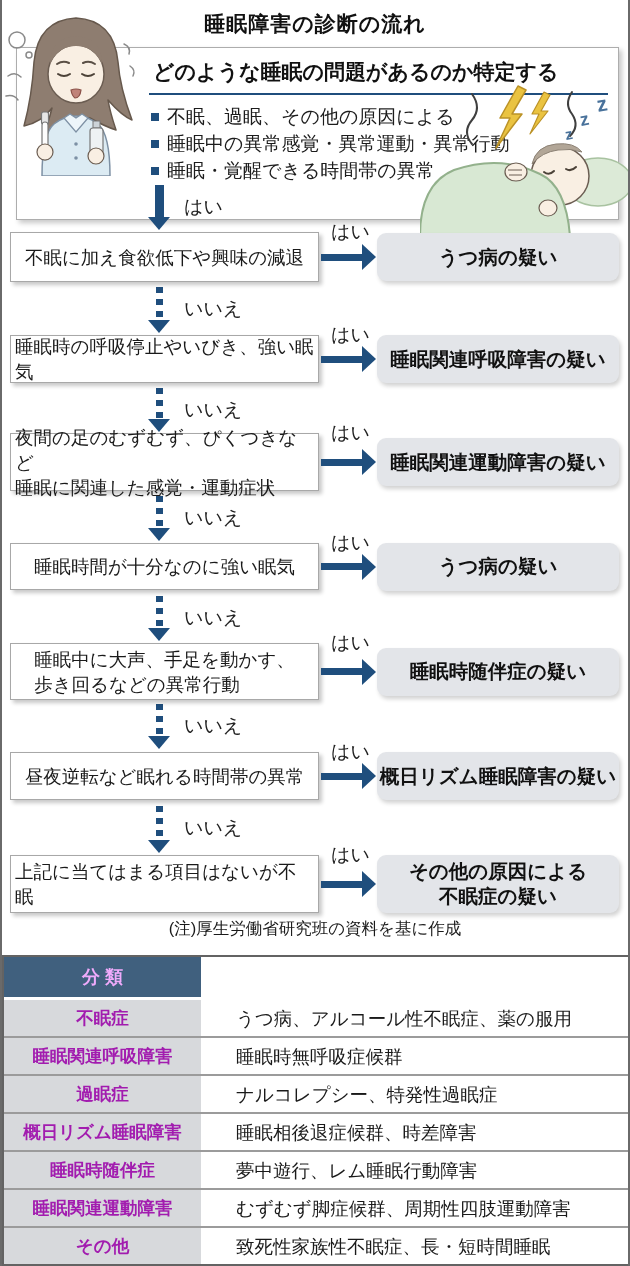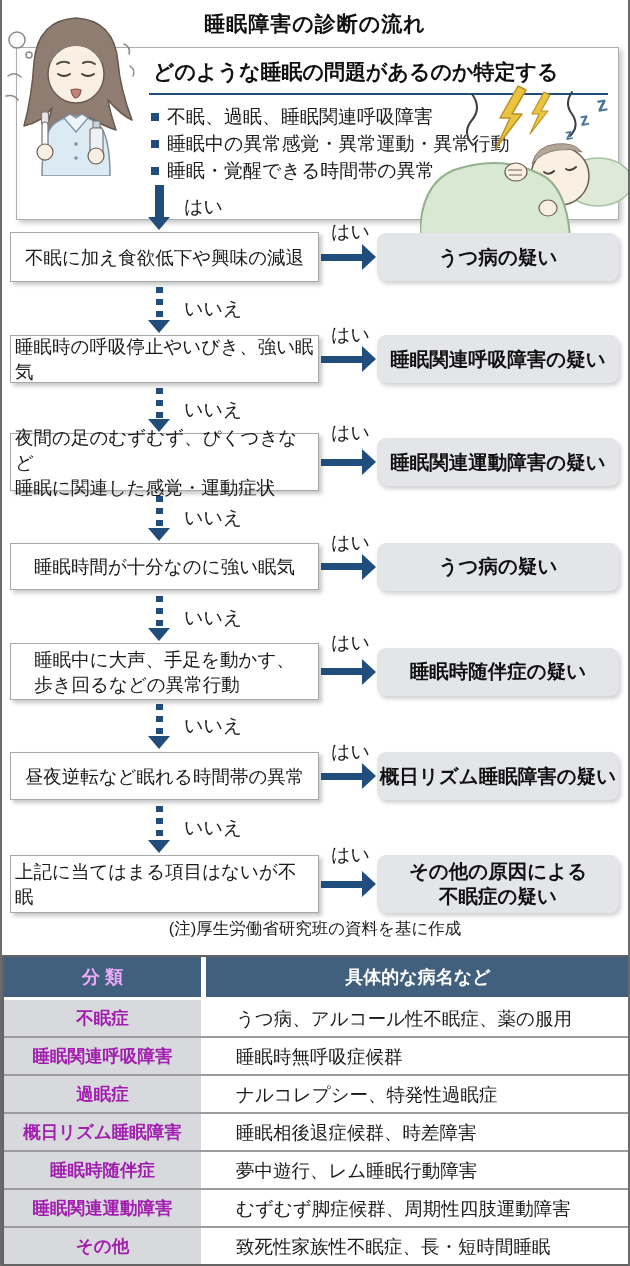--- a/index.html
+++ b/index.html
@@ -86,21 +86,21 @@
 
 <div class="page">
 
   <div class="title">睡眠障害の診断の流れ</div>
 
   <div class="topbox">
     <div class="tb-heading">どのような睡眠の問題があるのか特定する</div>
     <div class="tb-bullets">
       <div class="bullet-item">
         <span class="bullet-marker"></span>
-        <span>不眠、過眠、睡眠関連呼吸障害</span>
+        <span>不眠、過眠、その他の原因による</span>
       </div>
       <div class="bullet-item">
         <span class="bullet-marker"></span>
         <span>睡眠中の異常感覚・異常運動・異常行動</span>
       </div>
       <div class="bullet-item">
         <span class="bullet-marker"></span>
         <span>睡眠・覚醒できる時間帯の異常</span>
       </div>
     </div>
@@ -282,21 +282,20 @@
         <span class="rtext">その他の原因による
 不眠症の疑い</span>
       </div>
   </div>
 
   <div class="note">(注)厚生労働省研究班の資料を基に作成</div>
 
   <div class="ctable">
     <div class="trow thead">
       <div class="cell-left">分 類</div>
-      <div class="cell-right">具体的な病名など</div>
     </div>
     <div class="trow first">
       <div class="cell-left">不眠症</div>
       <div class="cell-right">うつ病、アルコール性不眠症、薬の服用</div>
     </div>
     <div class="trow">
       <div class="cell-left">睡眠関連呼吸障害</div>
       <div class="cell-right">睡眠時無呼吸症候群</div>
     </div>
     <div class="trow">

